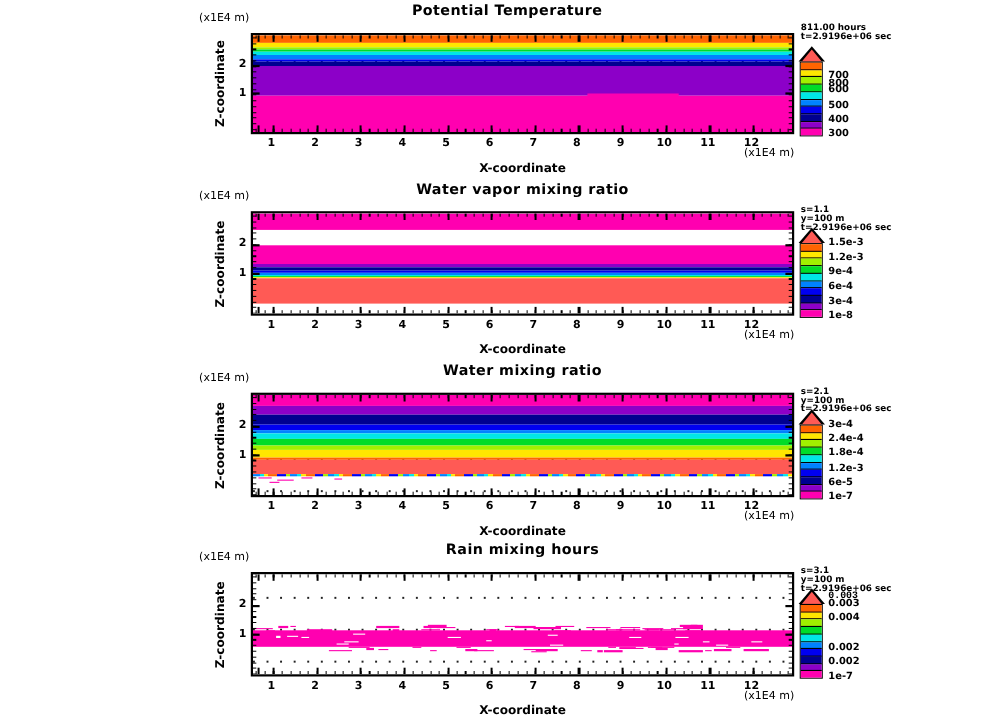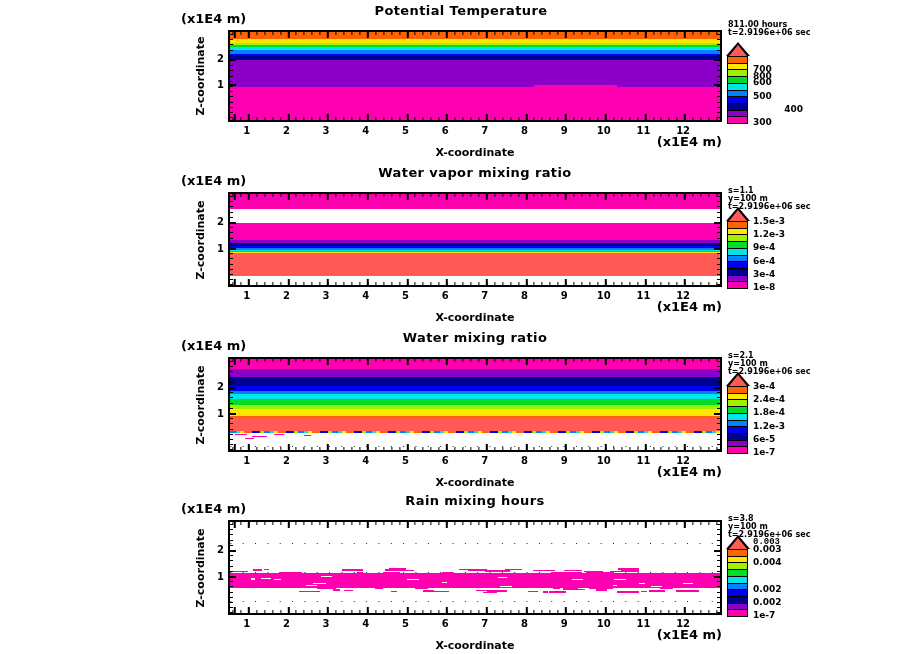--- a/index.html
+++ b/index.html
@@ -1,21 +1,21 @@
 <!DOCTYPE html>
 <html><head>
 <meta charset="utf-8">
 <style>
   html,body{margin:0;padding:0;background:#fff;}
   body{font-family:"DejaVu Sans",sans-serif;color:#000;}
   #canvas{position:relative;width:904px;height:654px;background:#fff;overflow:hidden;}
   .abs{position:absolute;}
   .plot-title{font-size:13px;font-weight:bold;text-align:center;letter-spacing:.4px;white-space:nowrap;}
   .axis-label{font-size:11px;font-weight:bold;text-align:center;white-space:nowrap;}
-  .unit-label{font-size:13px;font-weight:bold;white-space:nowrap;}
+  .unit-label{font-size:10px;font-weight:normal;white-space:nowrap;}
   .tick-label{font-size:10px;font-weight:bold;white-space:nowrap;transform:translateX(-50%);}
   .ytick-label{font-size:10px;font-weight:bold;text-align:right;width:14px;}
   .legend-line{font-size:8px;font-weight:bold;white-space:nowrap;line-height:8px;}
   .cb-label{font-size:9px;font-weight:bold;white-space:nowrap;line-height:9px;}
   .frame{border:2px solid #000;box-sizing:border-box;background:#fff;overflow:hidden;}
   .dotted{background-image:radial-gradient(circle,#222 .7px,transparent .95px);background-size:12.35px 29px;}
   .stripe{position:absolute;left:0;width:100%;}
   .mixline{background:repeating-linear-gradient(90deg,#0082ff 0 6px,#00e6e6 6px 10px,#ffe600 10px 14px,#ff6400 14px 22px,#0000f0 22px 30px,#a0f000 30px 34px);}
   .tk{position:absolute;z-index:5;}
   .tk-top-minor{top:0;left:0;right:0;height:3px;background:repeating-linear-gradient(90deg,#000 0 1px,transparent 1px 7.934px);background-position-x:2.4px;}
@@ -96,21 +96,21 @@
           <div class="cbar-band" style="background: rgb(0, 130, 255);"></div>
           <div class="cbar-band" style="background: rgb(0, 0, 240);"></div>
           <div class="cbar-band" style="background: rgb(0, 0, 144);"></div>
           <div class="cbar-band" style="background: rgb(140, 0, 200);"></div>
           <div class="cbar-band" style="background: rgb(255, 0, 176);"></div>
         </div>
         <div class="cb-label abs" style="left: 753px; top: 52px; width: 50px; height: 10px; margin-top: 20px;">800</div>
         <div class="cb-label abs" style="left: 753px; top: 65.2px; width: 50px; height: 10px;">700</div>
         <div class="cb-label abs" style="left: 753px; top: 78.4px; width: 50px; height: 10px;">600</div>
         <div class="cb-label abs" style="left: 753px; top: 91.6px; width: 50px; height: 10px;">500</div>
-        <div class="cb-label abs" style="left: 753px; top: 104.8px; width: 50px; height: 10px; text-align: right;">400</div>
+        <div class="cb-label abs" style="left: 753px; top: 104.8px; width: 50px; height: 10px;">400</div>
         <div class="cb-label abs" style="left: 753px; top: 118px; width: 50px; height: 10px;">300</div>
       </div>
       <div>
         <div class="plot-title abs" style="left: 228px; top: 165px; width: 494px; height: 16px;">Water vapor mixing ratio</div>
         <div class="unit-label abs" style="left: 181px; top: 173px; width: 60px; height: 10px;">(x1E4 m)</div>
         <div class="ylabel-box abs" style="left: 192px; top: 192px; width: 16px; height: 95px;">
           <span>Z-coordinate</span>
         </div>
         <div class="ytick-label abs" style="left: 210px; top: 216.4px; width: 14px; height: 11px;">2</div>
         <div class="ytick-label abs" style="left: 210px; top: 243px; width: 14px; height: 11px;">1</div>
@@ -349,21 +349,21 @@
         <div class="tick-label abs" style="left: 405.445px; top: 618px; height: 11px;">5</div>
         <div class="tick-label abs" style="left: 445.113px; top: 618px; height: 11px;">6</div>
         <div class="tick-label abs" style="left: 484.781px; top: 618px; height: 11px;">7</div>
         <div class="tick-label abs" style="left: 524.449px; top: 618px; height: 11px;">8</div>
         <div class="tick-label abs" style="left: 564.118px; top: 618px; height: 11px;">9</div>
         <div class="tick-label abs" style="left: 603.786px; top: 618px; height: 11px;">10</div>
         <div class="tick-label abs" style="left: 643.454px; top: 618px; height: 11px;">11</div>
         <div class="tick-label abs" style="left: 683.122px; top: 618px; height: 11px;">12</div>
         <div class="unit-label abs" style="left: 722px; top: 627px; height: 10px; transform: translateX(-100%);">(x1E4 m)</div>
         <div class="axis-label abs" style="left: 228px; top: 639px; width: 494px; height: 13px;">X-coordinate</div>
-        <div class="legend-line abs" style="left: 728px; top: 515px; width: 120px; height: 8px;">s=3.8</div>
+        <div class="legend-line abs" style="left: 728px; top: 515px; width: 120px; height: 8px;">s=3.1</div>
         <div class="legend-line abs" style="left: 728px; top: 523px; width: 120px; height: 8px;">y=100 m</div>
         <div class="legend-line abs" style="left: 728px; top: 531px; width: 120px; height: 8px;">t=2.9196e+06 sec</div>
         <div class="tri-outer" style="left: 725.5px; top: 535px; border-bottom: 14px solid rgb(0, 0, 0);"></div>
         <div class="tri-inner" style="left: 728.5px; top: 538px; border-bottom: 11px solid rgb(255, 90, 85);"></div>
         <div class="cbar abs" style="left: 727px; top: 549px; width: 21px; height: 68px;">
           <div class="cbar-band" style="background: rgb(255, 100, 0);"></div>
           <div class="cbar-band" style="background: rgb(255, 230, 0);"></div>
           <div class="cbar-band" style="background: rgb(160, 240, 0);"></div>
           <div class="cbar-band" style="background: rgb(0, 220, 40);"></div>
           <div class="cbar-band" style="background: rgb(0, 230, 230);"></div>

